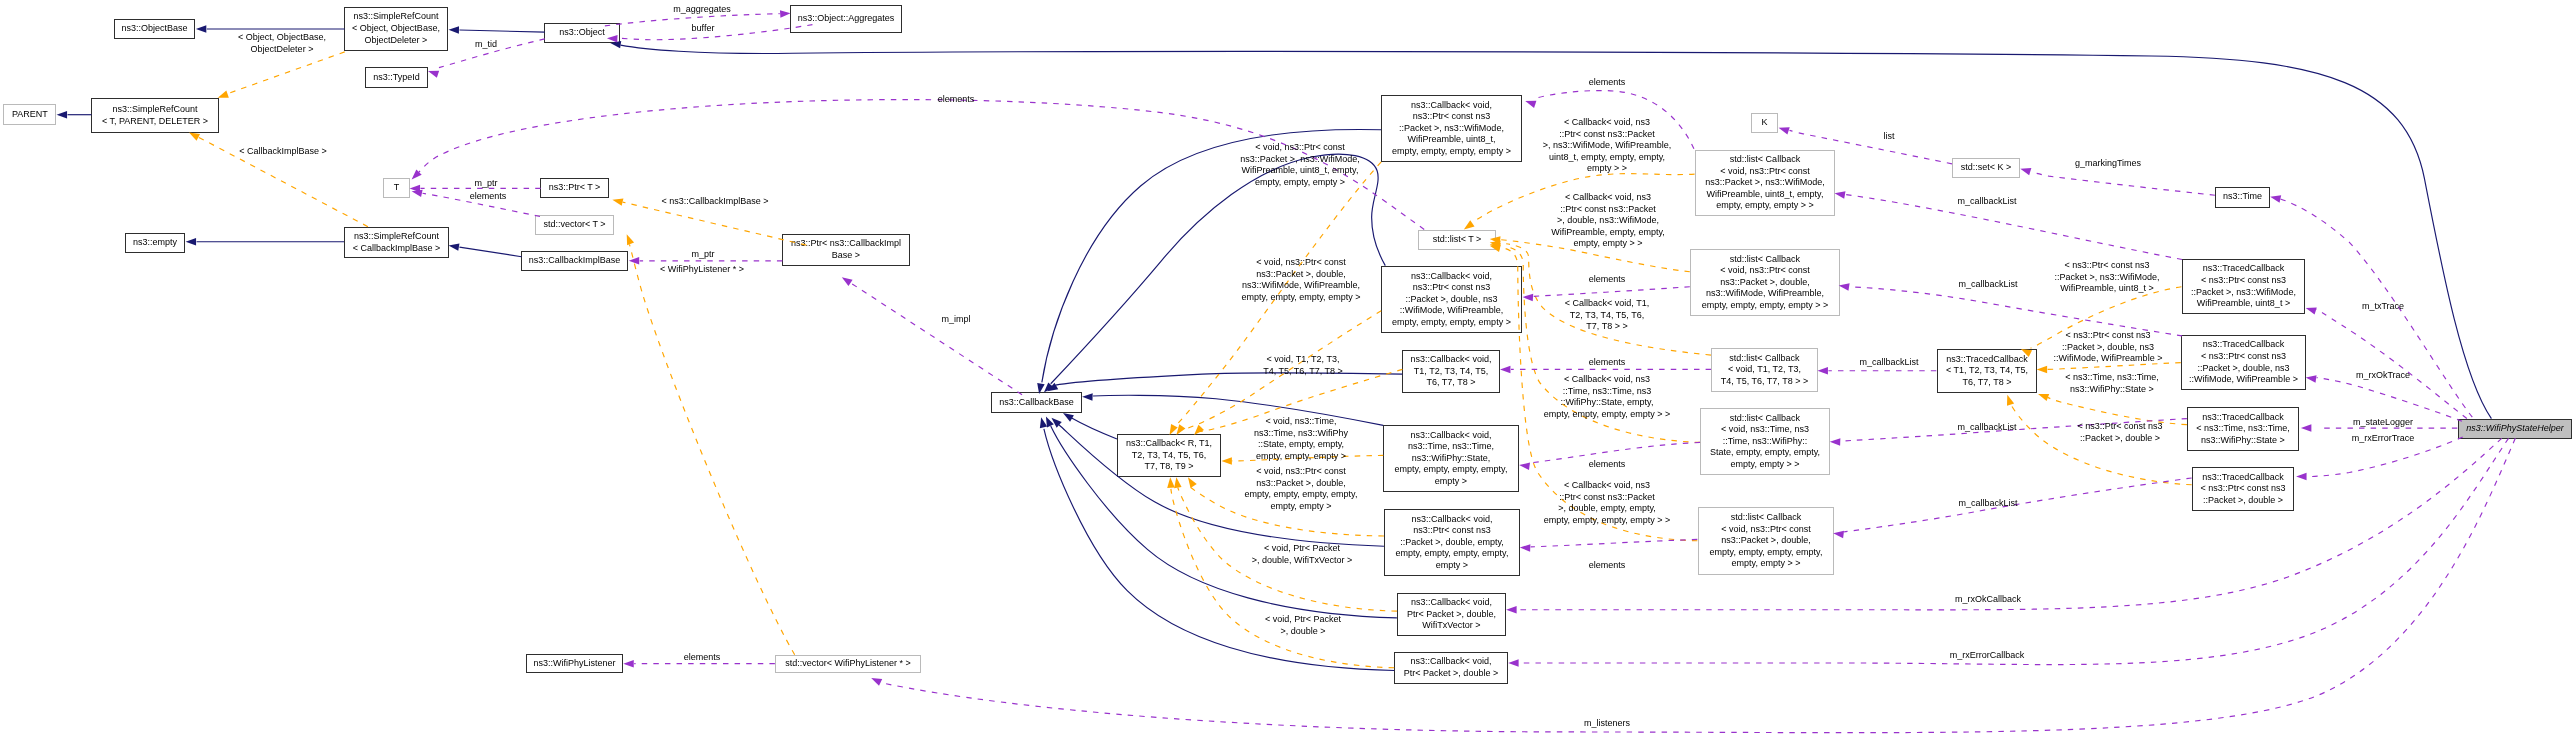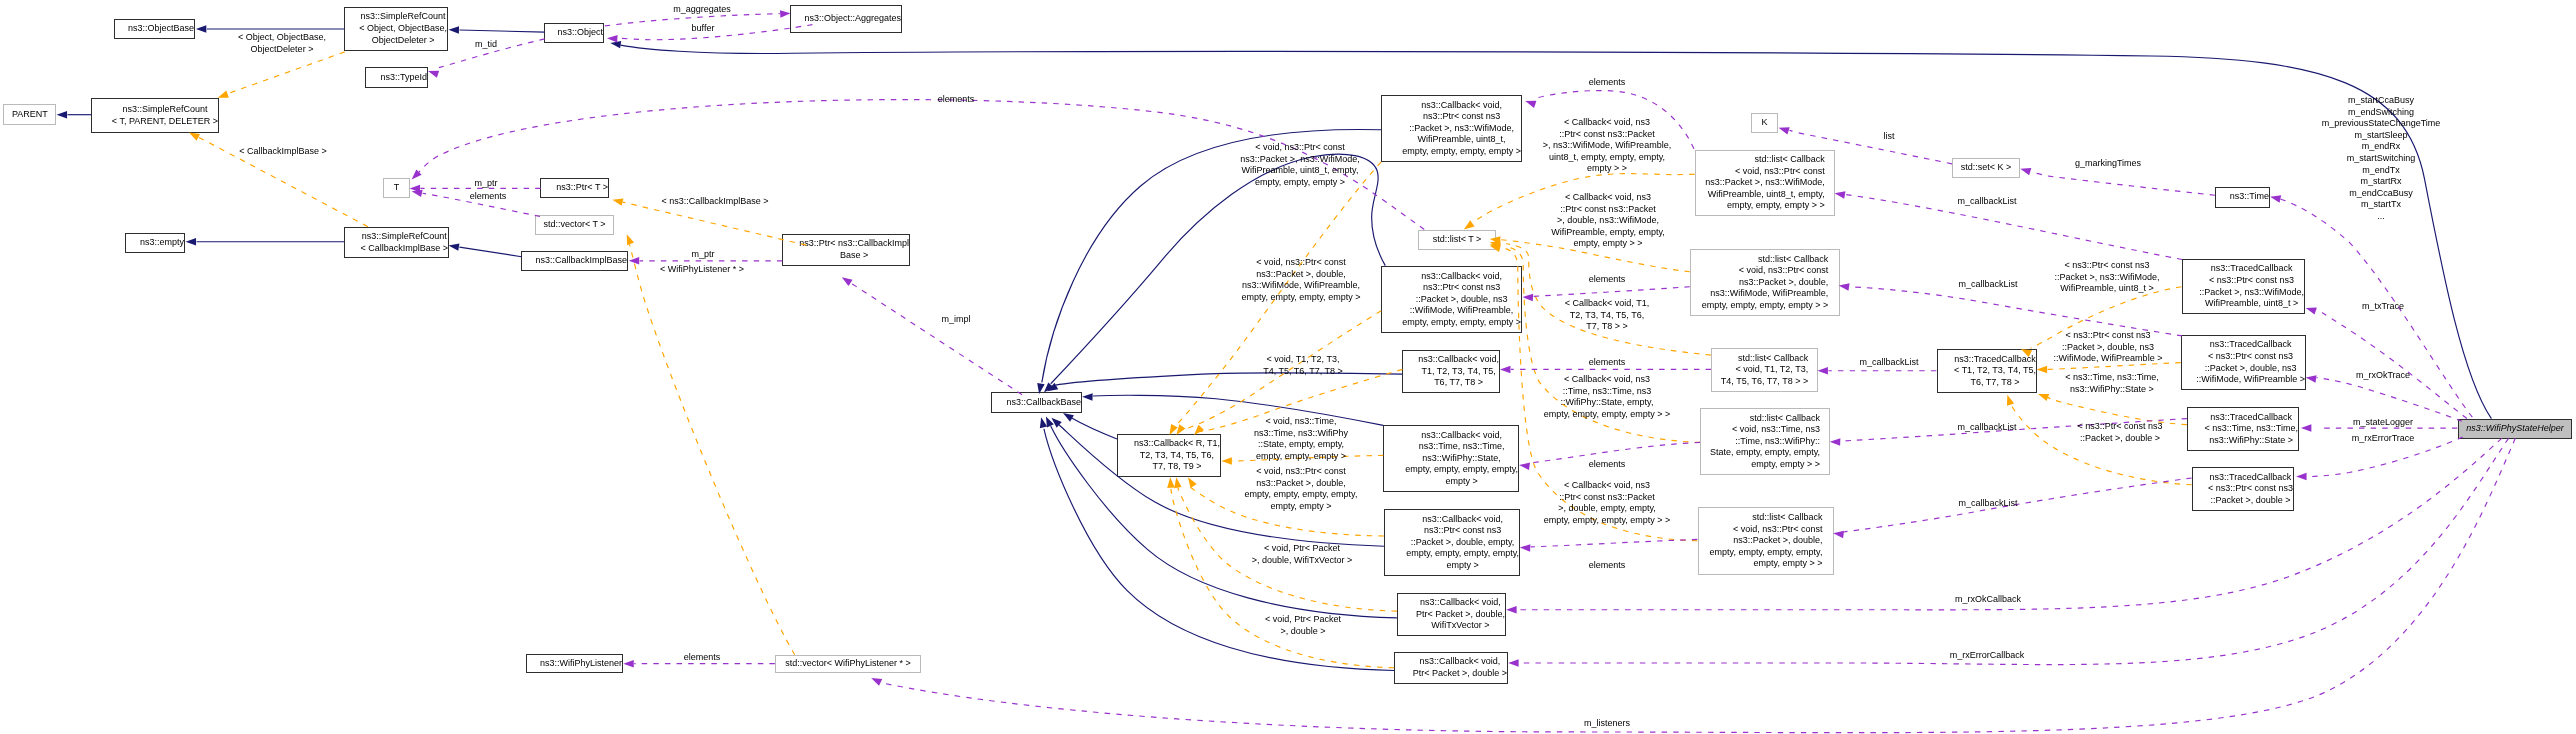--- a/index.html
+++ b/index.html
@@ -3,35 +3,35 @@
 <meta charset="utf-8">
 <style>
   html,body{margin:0;padding:0;background:#ffffff;
               -webkit-font-smoothing:antialiased;}
   #diagram{position:relative;width:2576px;height:734px;background:#ffffff;
            font-family:"Liberation Sans",sans-serif;overflow:hidden;}
   #edges{position:absolute;left:0;top:0;width:2576px;height:734px;pointer-events:none;}
   .node{position:absolute;box-sizing:border-box;background:#ffffff;
         display:flex;align-items:center;justify-content:center;text-align:center;
         font-size:9px;line-height:11.6px;color:#000;white-space:pre;}
-  .node.dark{border:1.1px solid #2E2E2E;justify-content:flex-end;}
-  .node.light{border:0.9px solid #BABABA;text-align:right;}
+  .node.dark{border:1.1px solid #2E2E2E;}
+  .node.light{border:0.9px solid #BABABA;}
   .node.hl{border:1.1px solid #2E2E2E;background:#BFBFBF;font-style:italic;}
   .elabel{position:absolute;transform:translate(-50%,-50%);text-align:center;
           font-size:9px;line-height:11.6px;color:#000;white-space:pre;}
 </style>
 </head>
 <body>
 
 <div id="diagram">
 <div class="node dark" style="left:114px;top:19px;width:81px;height:20px"><span>ns3::ObjectBase</span></div>
 <div class="node dark" style="left:344px;top:6.8px;width:104px;height:44px"><span>ns3::SimpleRefCount
 &lt; Object, ObjectBase,
 ObjectDeleter &gt;</span></div>
-<div class="node dark" style="left:544px;top:23px;width:60px;height:20px"><span>ns3::Object</span></div>
+<div class="node dark" style="left:544px;top:23px;width:76px;height:20px"><span>ns3::Object</span></div>
 <div class="node dark" style="left:790px;top:4.8px;width:112px;height:28px"><span>ns3::Object::Aggregates</span></div>
 <div class="node dark" style="left:365px;top:67px;width:63px;height:21px"><span>ns3::TypeId</span></div>
 <div class="node light" style="left:3.4px;top:104px;width:53px;height:21px"><span>PARENT</span></div>
 <div class="node dark" style="left:91px;top:98px;width:128px;height:35px"><span>ns3::SimpleRefCount
 &lt; T, PARENT, DELETER &gt;</span></div>
 <div class="node light" style="left:383px;top:178px;width:27px;height:20px"><span>T</span></div>
 <div class="node dark" style="left:540px;top:178px;width:69px;height:20px"><span>ns3::Ptr&lt; T &gt;</span></div>
 <div class="node dark" style="left:125px;top:233px;width:60px;height:20px"><span>ns3::empty</span></div>
 <div class="node dark" style="left:344px;top:227px;width:105px;height:31px"><span>ns3::SimpleRefCount
 &lt; CallbackImplBase &gt;</span></div>
@@ -443,31 +443,20 @@
 <div class="elabel" style="left:2107px;top:277px"><span>&lt; ns3::Ptr&lt; const ns3
 ::Packet &gt;, ns3::WifiMode,
 WifiPreamble, uint8_t &gt;</span></div>
 <div class="elabel" style="left:2108px;top:347px"><span>&lt; ns3::Ptr&lt; const ns3
 ::Packet &gt;, double, ns3
 ::WifiMode, WifiPreamble &gt;</span></div>
 <div class="elabel" style="left:2112px;top:384px"><span>&lt; ns3::Time, ns3::Time,
 ns3::WifiPhy::State &gt;</span></div>
 <div class="elabel" style="left:2120px;top:433px"><span>&lt; ns3::Ptr&lt; const ns3
 ::Packet &gt;, double &gt;</span></div>
-<div class="elabel" style="left:2381px;top:159px"><span>m_startCcaBusy
-m_endSwitching
-m_previousStateChangeTime
-m_startSleep
-m_endRx
-m_startSwitching
-m_endTx
-m_startRx
-m_endCcaBusy
-m_startTx
-...</span></div>
 <div class="elabel" style="left:2383px;top:307px"><span>m_txTrace</span></div>
 <div class="elabel" style="left:2383px;top:376px"><span>m_rxOkTrace</span></div>
 <div class="elabel" style="left:2383px;top:423px"><span>m_stateLogger</span></div>
 <div class="elabel" style="left:2383px;top:439px"><span>m_rxErrorTrace</span></div>
 <div class="elabel" style="left:1988px;top:600px"><span>m_rxOkCallback</span></div>
 <div class="elabel" style="left:1987px;top:656px"><span>m_rxErrorCallback</span></div>
 <div class="elabel" style="left:702px;top:658px"><span>elements</span></div>
 <div class="elabel" style="left:1607px;top:724px"><span>m_listeners</span></div>
 </div>
 

